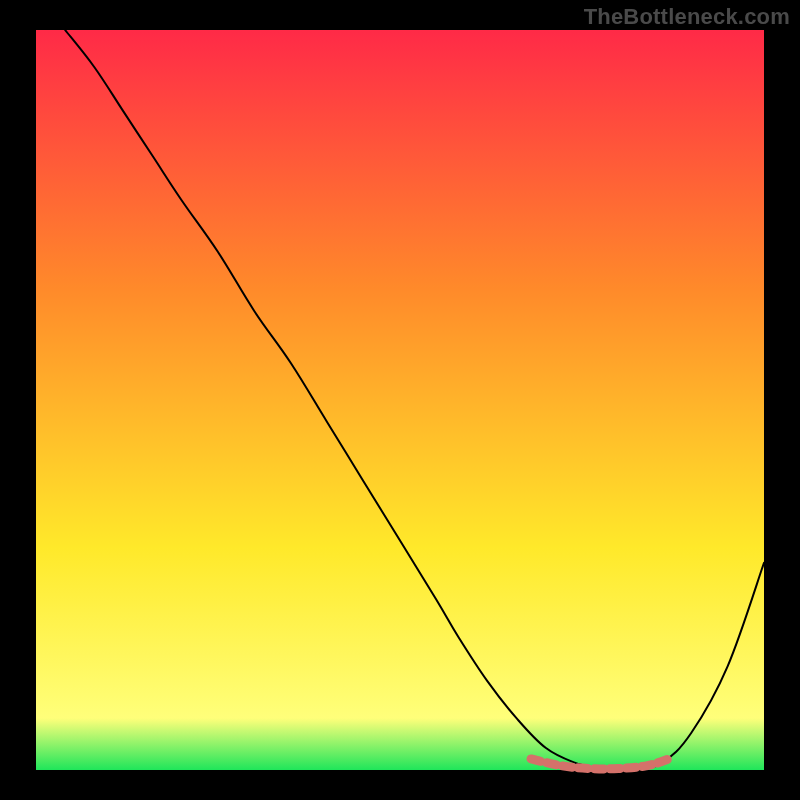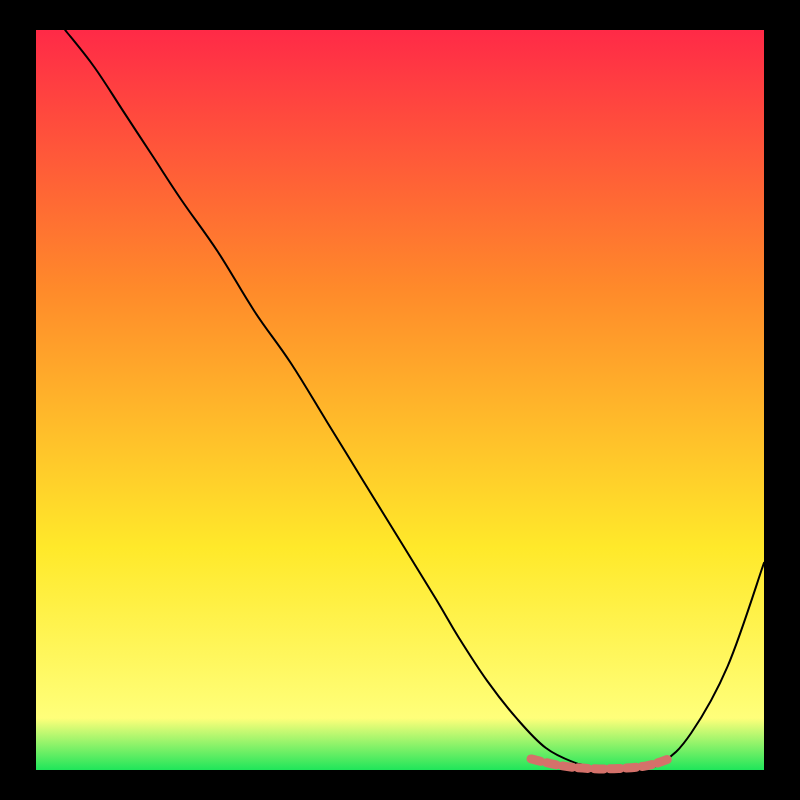--- a/index.html
+++ b/index.html
@@ -28,20 +28,21 @@
     z-index: 20;
   }
   svg {
     display: block;
   }
 </style>
 </head>
 <body>
 
 <div class="frame">
+  <div class="watermark">TheBottleneck.com</div>
   <svg id="chart-svg" width="800" height="800" viewBox="0 0 800 800">
       <defs>
         <linearGradient id="bg-grad" x1="0" y1="0" x2="0" y2="1">
           <stop offset="0%" stop-color="#ff2a47"></stop>
           <stop offset="35%" stop-color="#ff8a2a"></stop>
           <stop offset="70%" stop-color="#ffe92a"></stop>
           <stop offset="93%" stop-color="#ffff7a"></stop>
           <stop offset="100%" stop-color="#1fe65a"></stop>
         </linearGradient>
       </defs>

